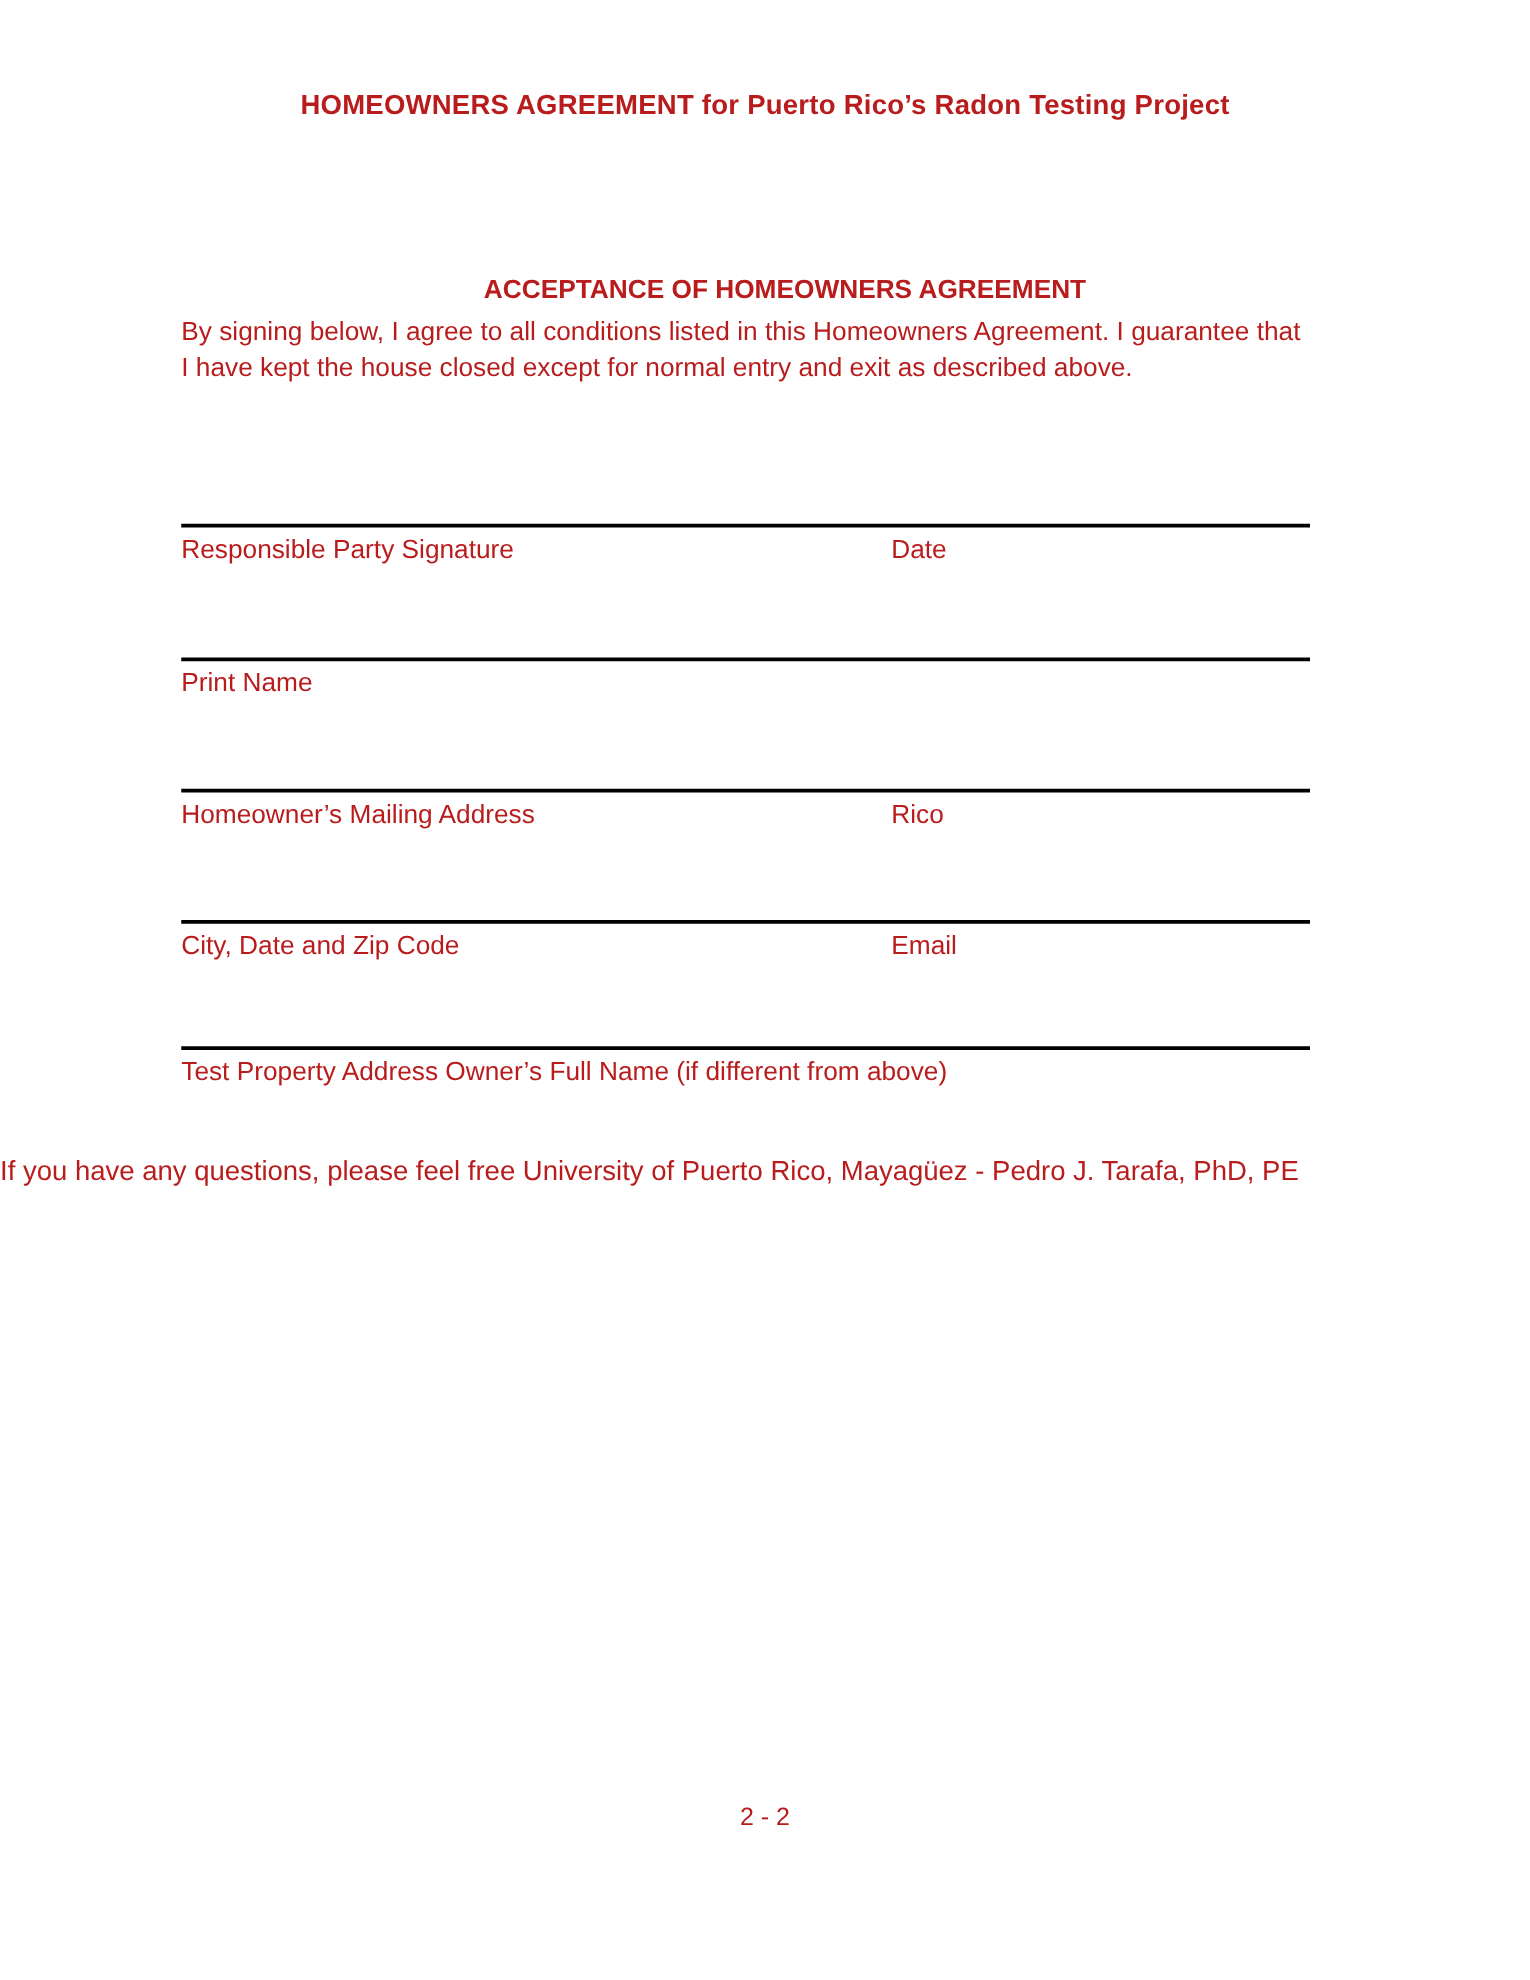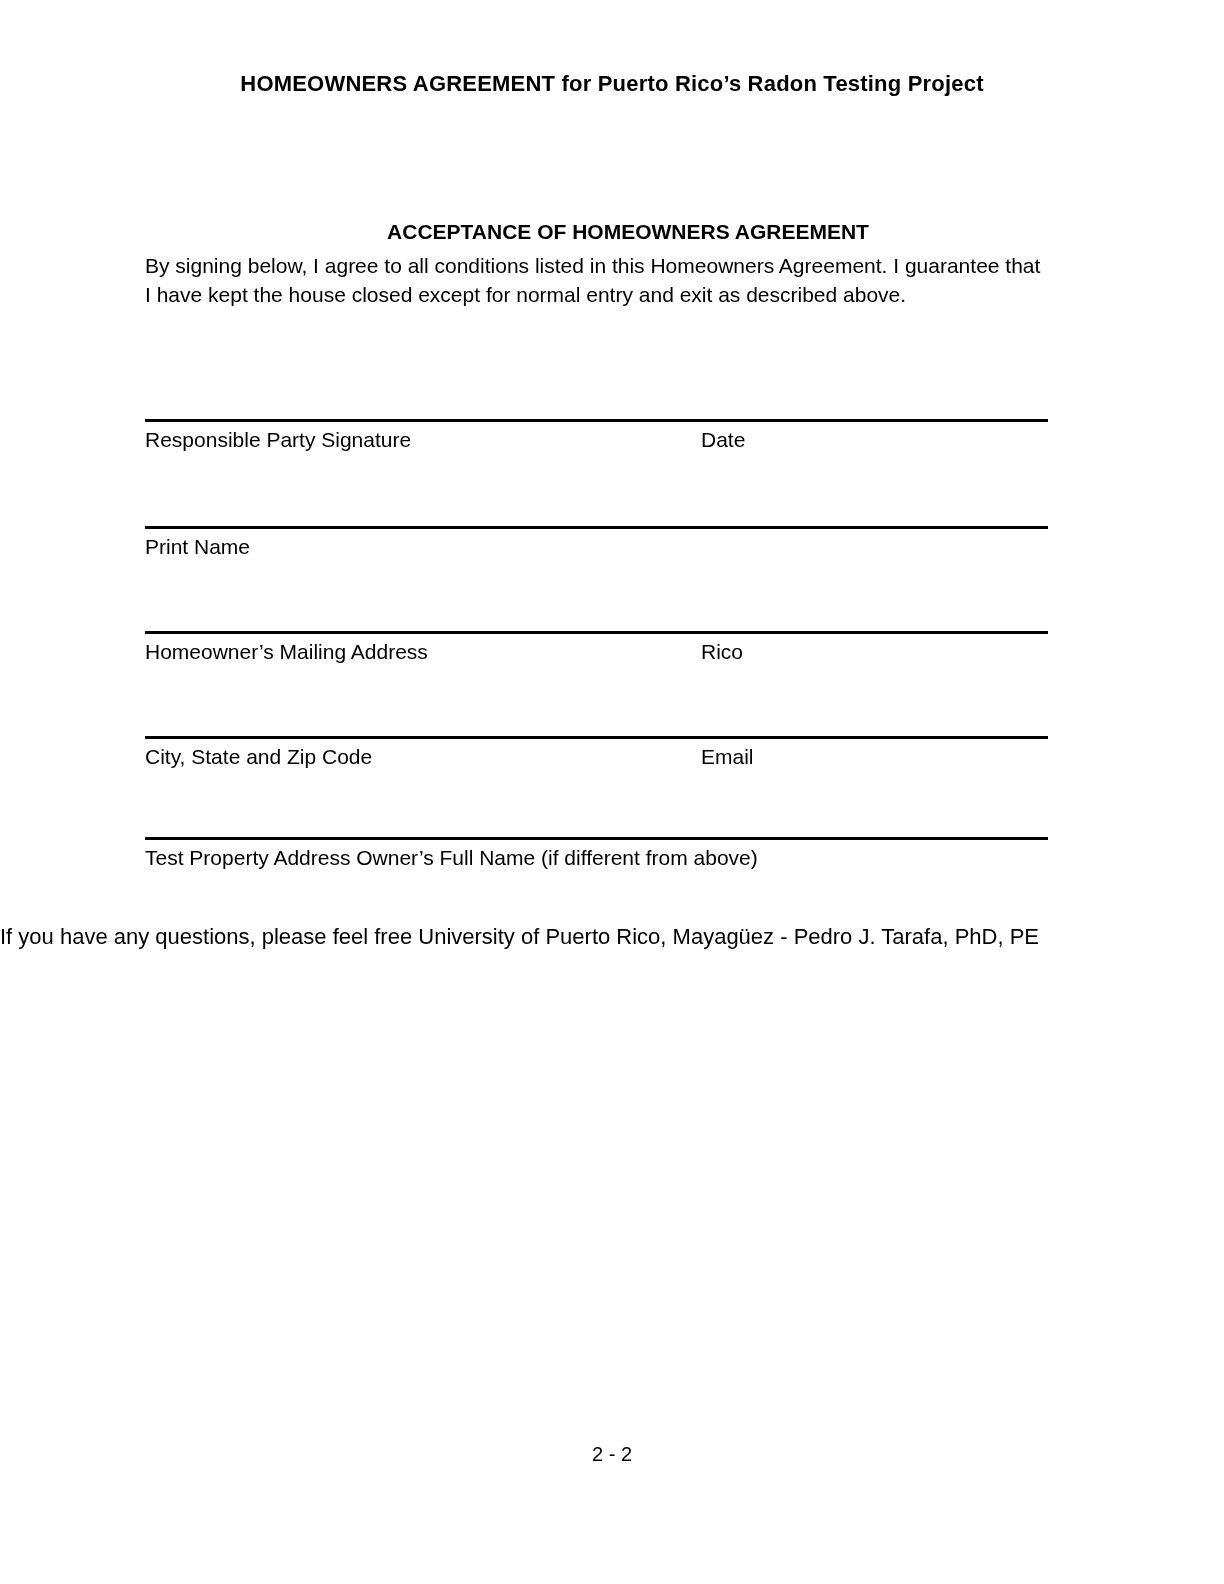--- a/index.html
+++ b/index.html
@@ -5,21 +5,21 @@
   html, body {
     margin: 0;
     padding: 0;
     background: #ffffff;
   }
   .page {
     position: relative;
     width: 1224px;
     height: 1584px;
     background: #ffffff;
-    color: #000000;
+    color: #b91c1c;
     font-family: "Liberation Sans", sans-serif;
     overflow: hidden;
   }
   .doc-title {
     position: absolute;
     top: 71px;
     left: 0;
     width: 100%;
     margin: 0;
     text-align: center;
@@ -54,21 +54,21 @@
     border-top: 3px solid #000000;
     margin-top: 20px;
   }
   .form-row .lbl {
     position: absolute;
     top: 6px;
     font-size: 21px;
     white-space: nowrap;
   }
   .form-row .lbl-left  { left: 0; }
-  .form-row .lbl-right { left: 556px; }
+  .form-row .lbl-right { left: 568px; }
   .row-1 { top: 399px; }
   .row-2 { top: 506px; }
   .row-3 { top: 611px; }
   .row-4 { top: 716px; }
   .row-5 { top: 817px; }
   .contact-note {
     position: absolute;
     top: 924px;
     left: 0;
     width: 100%;
@@ -105,21 +105,21 @@
   <div class="form-row row-2">
     <span class="lbl lbl-left">Print Name</span>
   </div>
 
   <div class="form-row row-3">
     <span class="lbl lbl-left">Homeowner’s Mailing Address</span>
     <span class="lbl lbl-right">Rico</span>
   </div>
 
   <div class="form-row row-4">
-    <span class="lbl lbl-left">City, State and Zip Code</span>
+    <span class="lbl lbl-left">City, Date and Zip Code</span>
     <span class="lbl lbl-right">Email</span>
   </div>
 
   <div class="form-row row-5">
     <span class="lbl lbl-left">Test Property Address Owner’s Full Name (if different from above)</span>
   </div>
 
   <p class="contact-note">If you have any questions, please feel free University of Puerto Rico, Mayagüez - Pedro J. Tarafa, PhD, PE</p>
 
   <p class="page-number">2 - 2</p>

